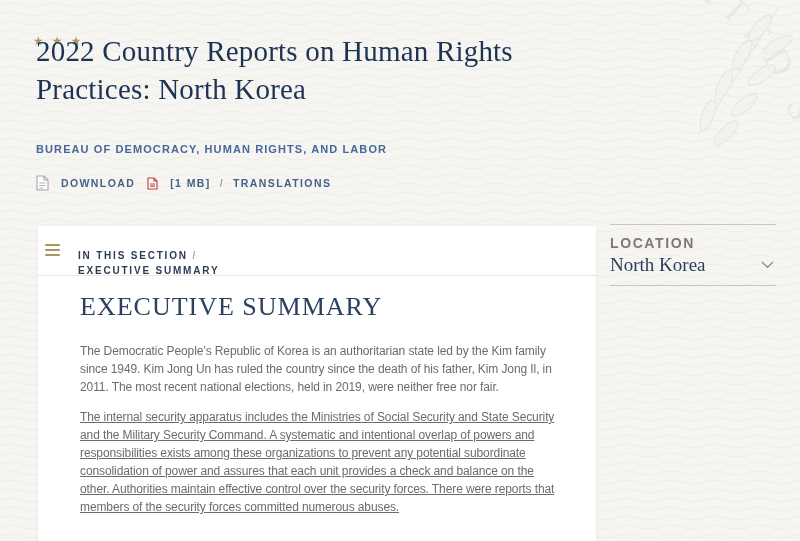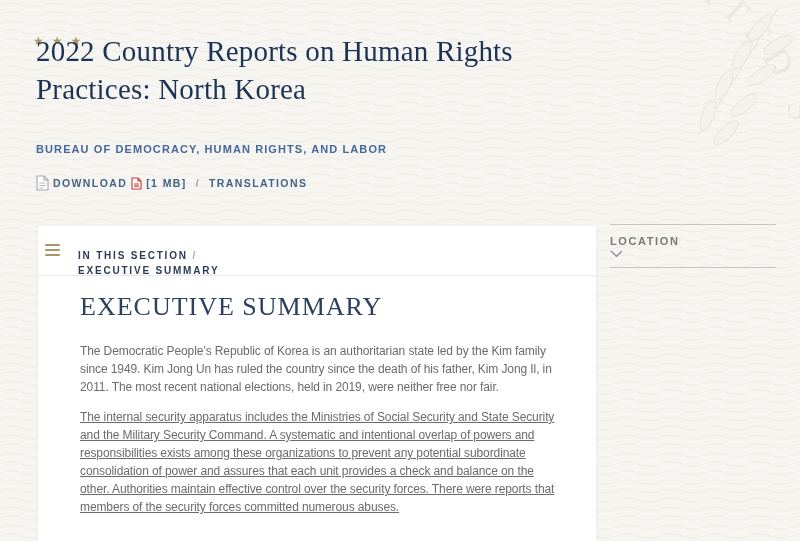--- a/index.html
+++ b/index.html
@@ -43,21 +43,21 @@
   #bureau-link {
     left: 36px; top: 143px;
     font-size: 11px; font-weight: bold; letter-spacing: 1.1px;
     color: #46689b; text-decoration: none; cursor: pointer; text-align: center;
   }
   #actions-row {
     left: 36px; top: 175px;
     display: flex; align-items: center; gap: 9px;
     font-size: 10.5px; font-weight: bold; letter-spacing: 1.4px;
   }
-  #actions-row a { display: flex; align-items: center; gap: 4px; text-decoration: none; cursor: pointer; }
+  #actions-row a { display: flex; align-items: center; gap: 12px; text-decoration: none; cursor: pointer; }
   .link-steel { color: #44628a; }
   .sep { color: #9ba09f; font-weight: bold; }
 
   
   #card {
     left: 38px; top: 226px; width: 558px; height: 345px;
     background: #ffffff;
     box-shadow: 0 1px 4px rgba(80,80,70,.07);
   }
   #hamburger { position: absolute; left: 7px; top: 18px; width: 15px; cursor: pointer; }
@@ -85,21 +85,21 @@
 
   
   #location-select {
     left: 610px; top: 224px; width: 166px;
     border-top: 1px solid #c8c6c0;
     border-bottom: 1px solid #c8c6c0;
     padding: 10px 2px 9px 0;
     cursor: pointer;
   }
   #location-label {
-    font-size: 11px; font-weight: bold; letter-spacing: 1.6px;
+    font-size: 14px; font-weight: bold; letter-spacing: 1.6px;
     color: #7c7a72;
   }
   #location-value-row {
     margin-top: 3px;
     display: flex; align-items: center; justify-content: space-between;
   }
   #location-value {
     font-family: "Liberation Serif", serif;
     font-size: 19px; color: #2b3d58;
   }
@@ -196,20 +196,21 @@
 
     <div id="article-body">
       <p>The Democratic People’s Republic of Korea is an authoritarian state led by the Kim family since 1949. Kim Jong Un has ruled the country since the death of his father, Kim Jong Il, in 2011. The most recent national elections, held in 2019, were neither free nor fair.</p>
       <p>The internal security apparatus includes the Ministries of Social Security and State Security and the Military Security Command. A systematic and intentional overlap of powers and responsibilities exists among these organizations to prevent any potential subordinate consolidation of power and assures that each unit provides a check and balance on the other. Authorities maintain effective control over the security forces. There were reports that members of the security forces committed numerous abuses.</p>
     </div>
   </div>
 
   <div id="location-select" class="layer">
     <div id="location-label">LOCATION</div>
     <div id="location-value-row">
+      <span id="location-value">North Korea</span>
       <span class="icon">
         <svg width="13" height="8" viewBox="0 0 13 8">
           <path d="M1 1 L6.5 6.3 L12 1" fill="none" stroke="#8d9196" stroke-width="1.4"></path>
         </svg>
       </span>
     </div>
   </div>
 
 </div>
 

